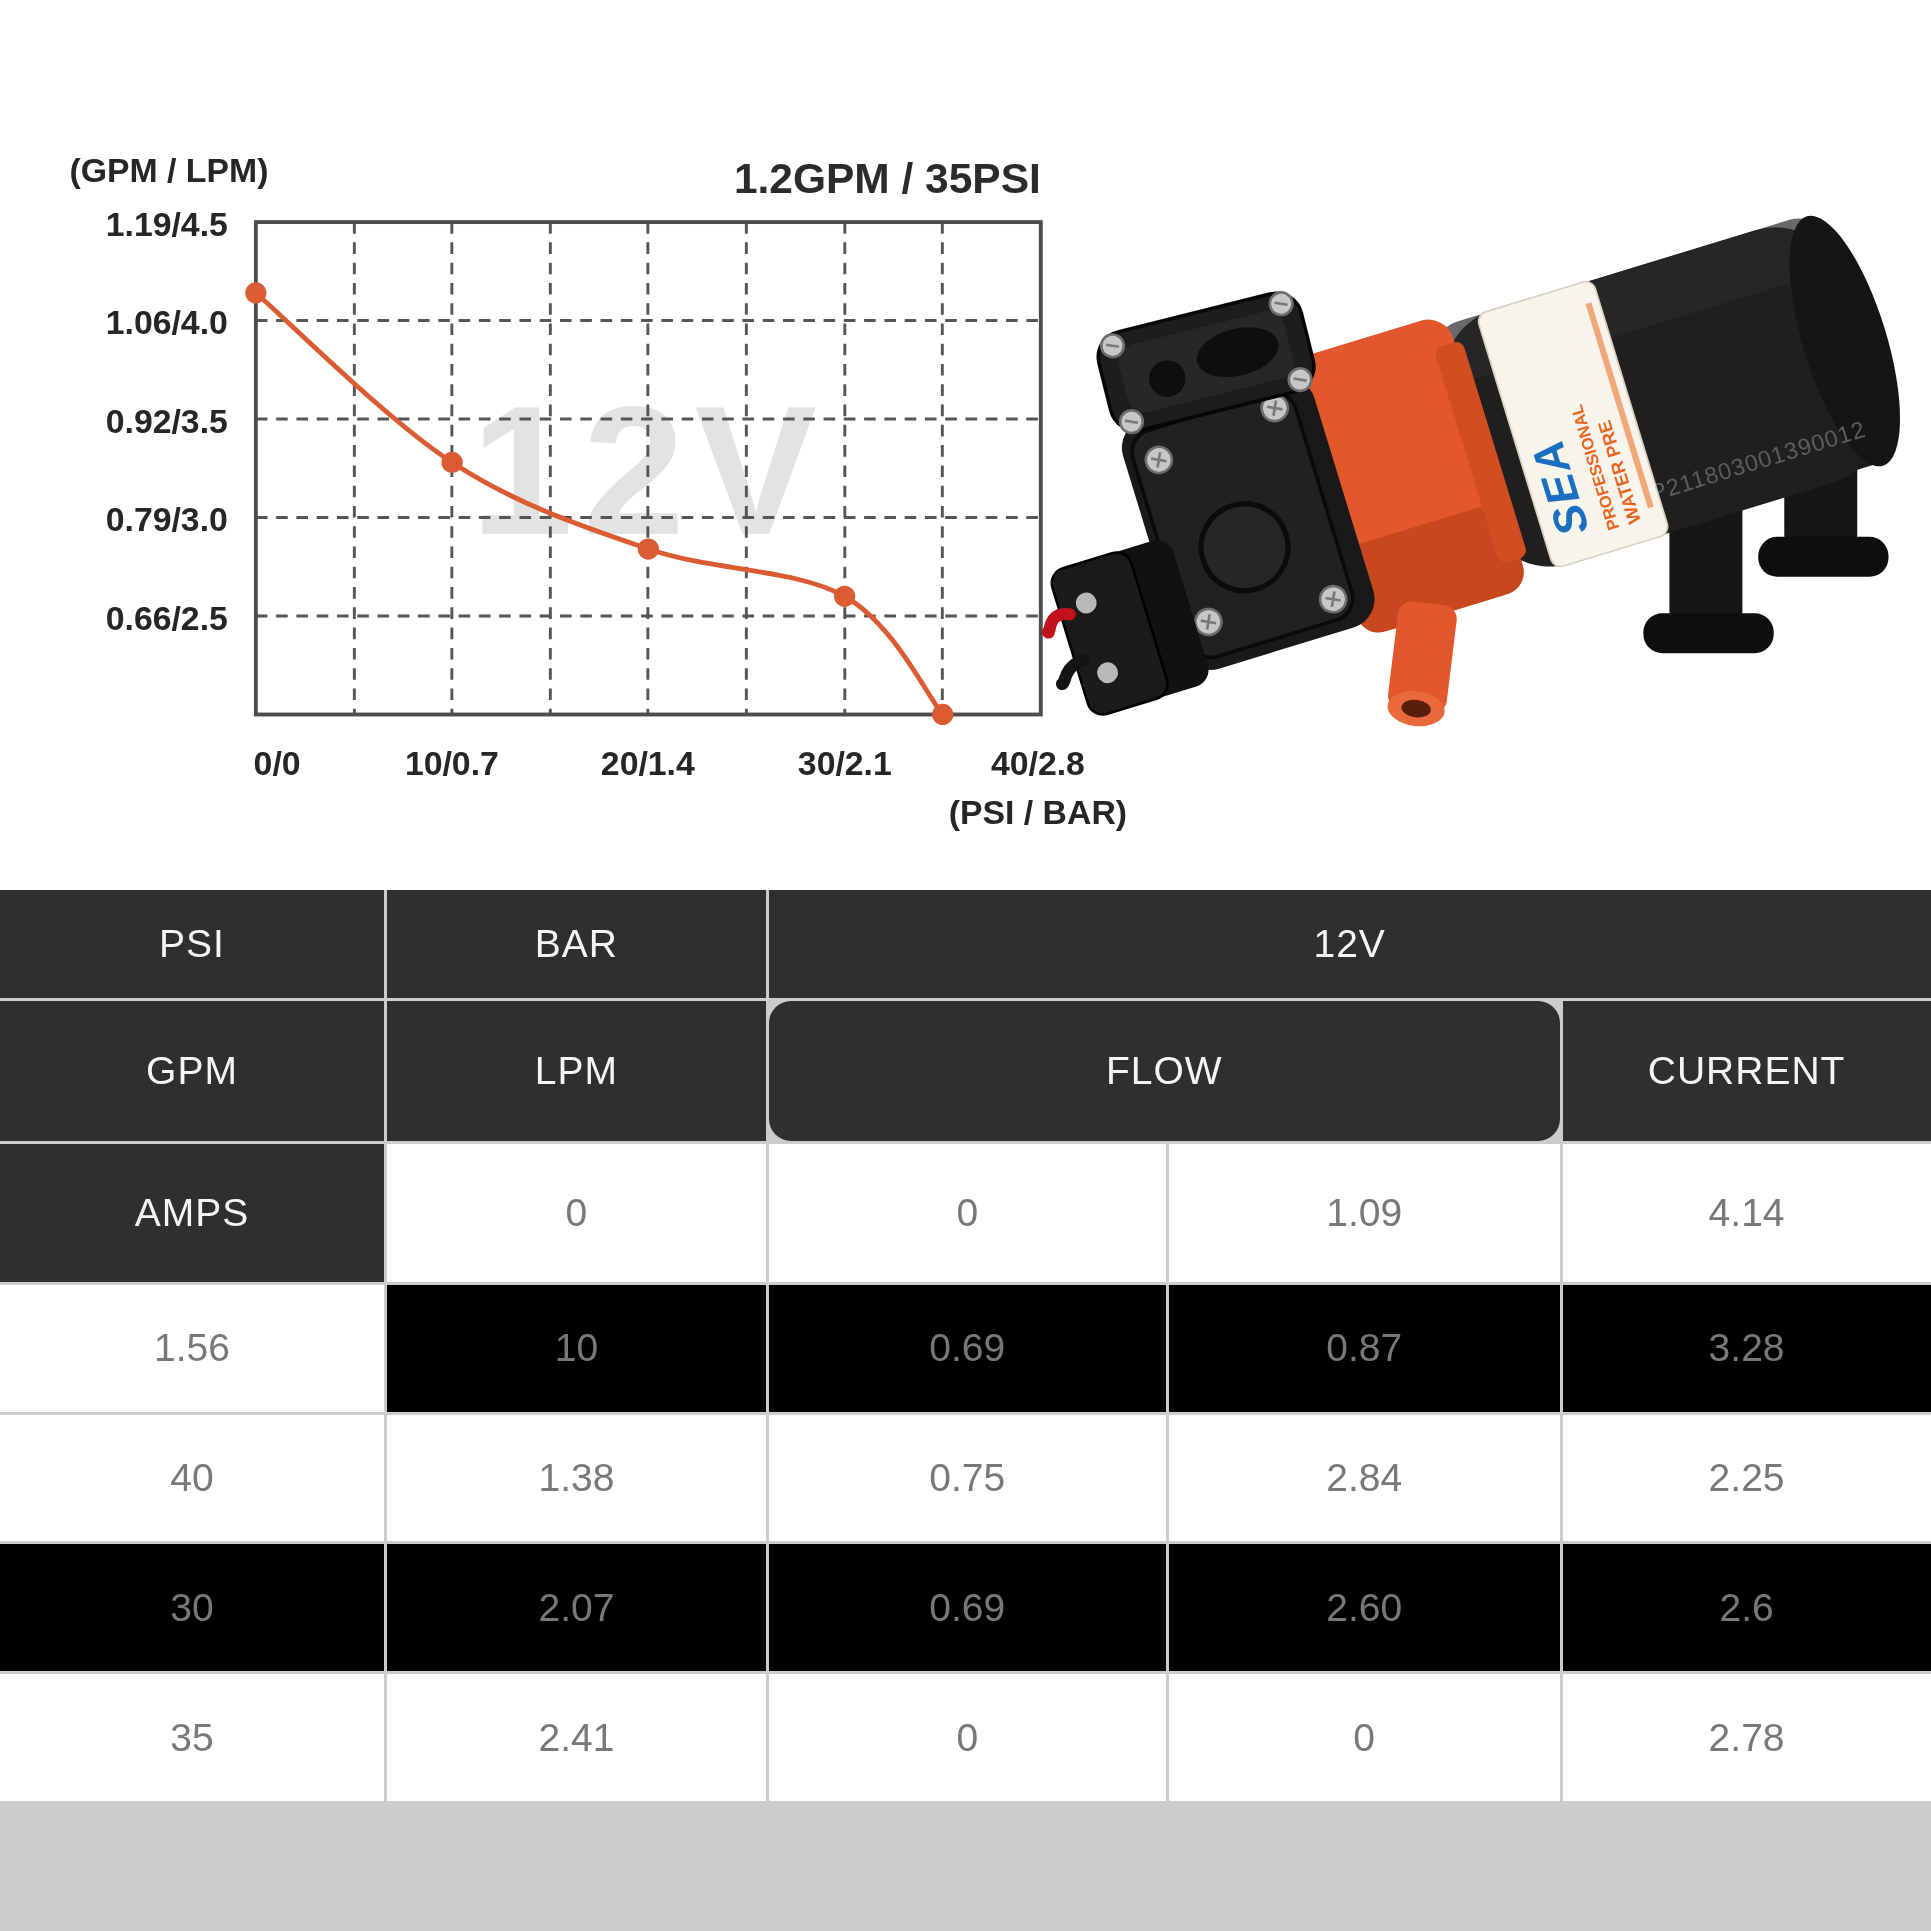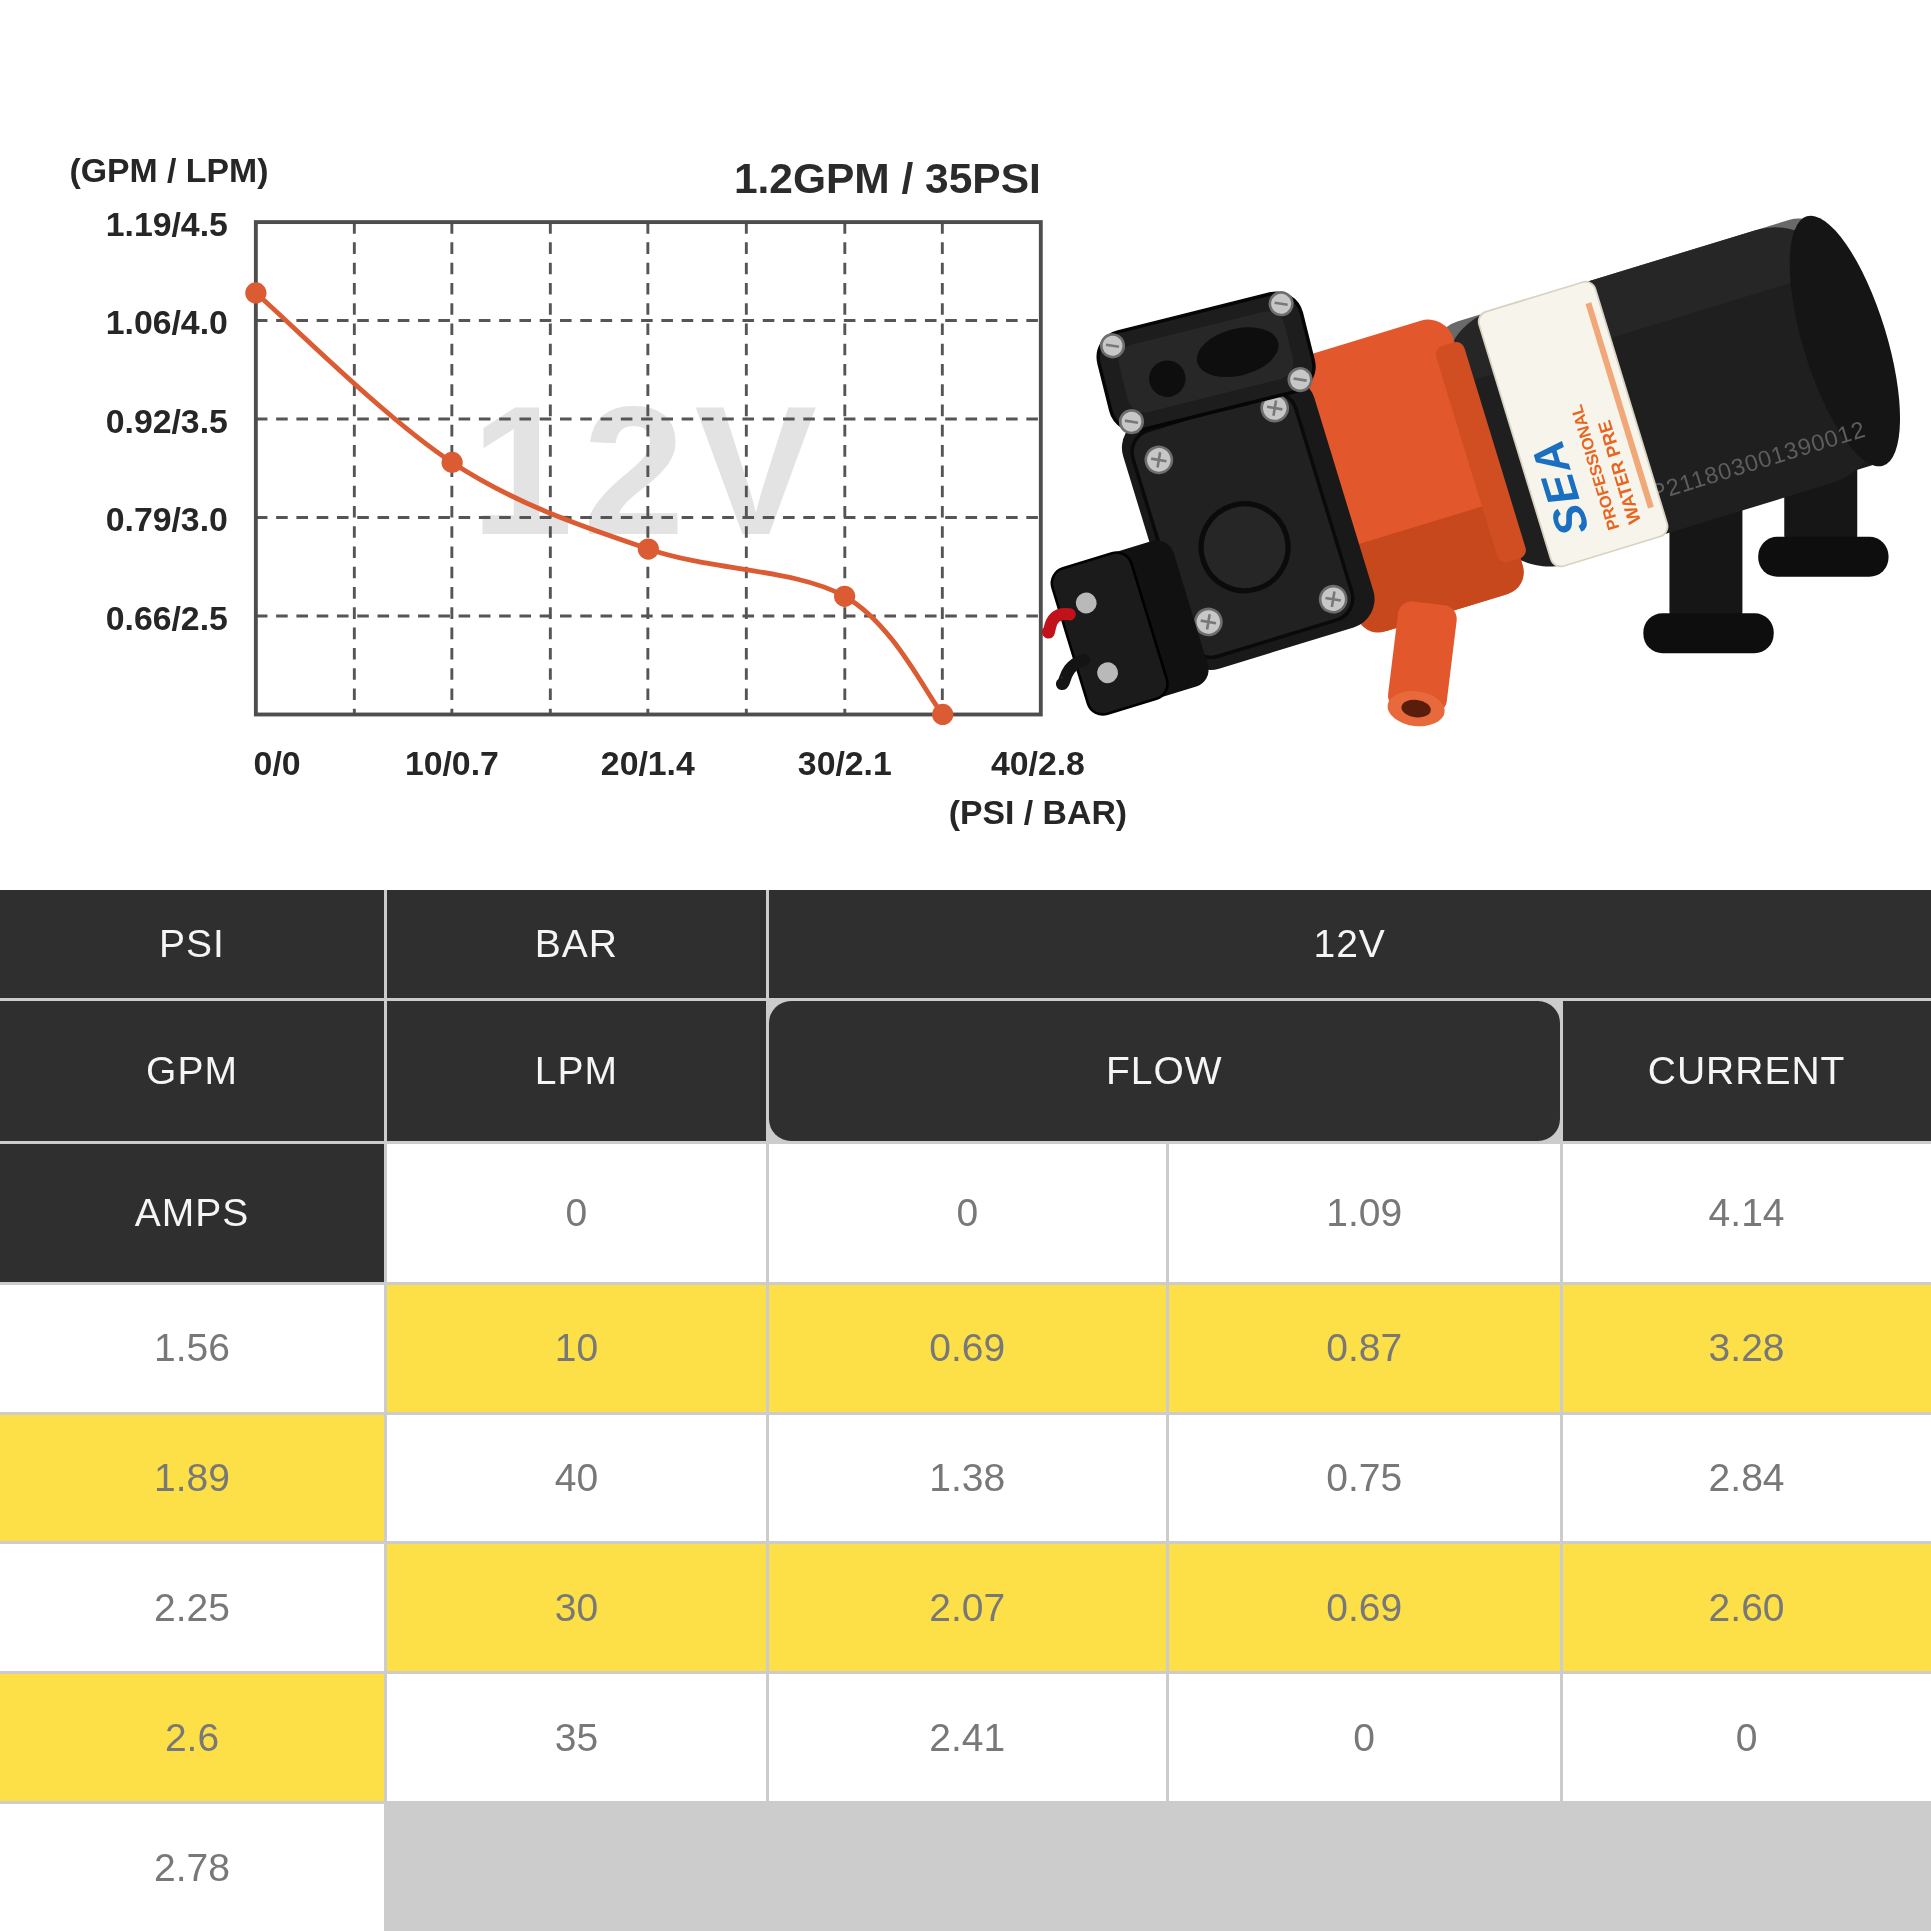--- a/index.html
+++ b/index.html
@@ -16,21 +16,21 @@
   #flow-curve{fill:none;stroke-width:5;}
   .pump-serial-text{font:400 27px "Liberation Sans",sans-serif;letter-spacing:1px;fill:#5d5d5d;}
   
   .spec-table{position:absolute;left:0;top:890px;width:1931px;height:1041px;
       display:grid;grid-template-columns:384px 379px 397px 391px 368px;
       grid-template-rows:108px 140px 138px repeat(5,1fr);
       gap:2.9px;background:#cccccc;font-size:39px;}
   .th{background:#2f2f2f;color:#f5f5f5;display:flex;align-items:center;justify-content:center;
       letter-spacing:1px;}
   .td{background:#ffffff;color:#787878;display:flex;align-items:center;justify-content:center;}
-  .td.alt{background:#fde047;}
+  .td.alt{background:#000000;}
   .cell-pressure{grid-column:1/3;grid-row:1/3;}
   .cell-12v{grid-column:3/6;grid-row:1;}
   .cell-flow{grid-column:3/5;grid-row:2;border-radius:22px;}
   .cell-current{grid-column:5/6;grid-row:2;}
 </style>
 </head>
 <body>
 
 <div class="page">
 
@@ -200,21 +200,20 @@
     <div class="td">0</div>
     <div class="td">0</div>
     <div class="td">1.09</div>
     <div class="td">4.14</div>
     <div class="td">1.56</div>
 
     <div class="td alt">10</div>
     <div class="td alt">0.69</div>
     <div class="td alt">0.87</div>
     <div class="td alt">3.28</div>
-    <div class="td alt">1.89</div>
 
     <div class="td">40</div>
     <div class="td">1.38</div>
     <div class="td">0.75</div>
     <div class="td">2.84</div>
     <div class="td">2.25</div>
 
     <div class="td alt">30</div>
     <div class="td alt">2.07</div>
     <div class="td alt">0.69</div>

